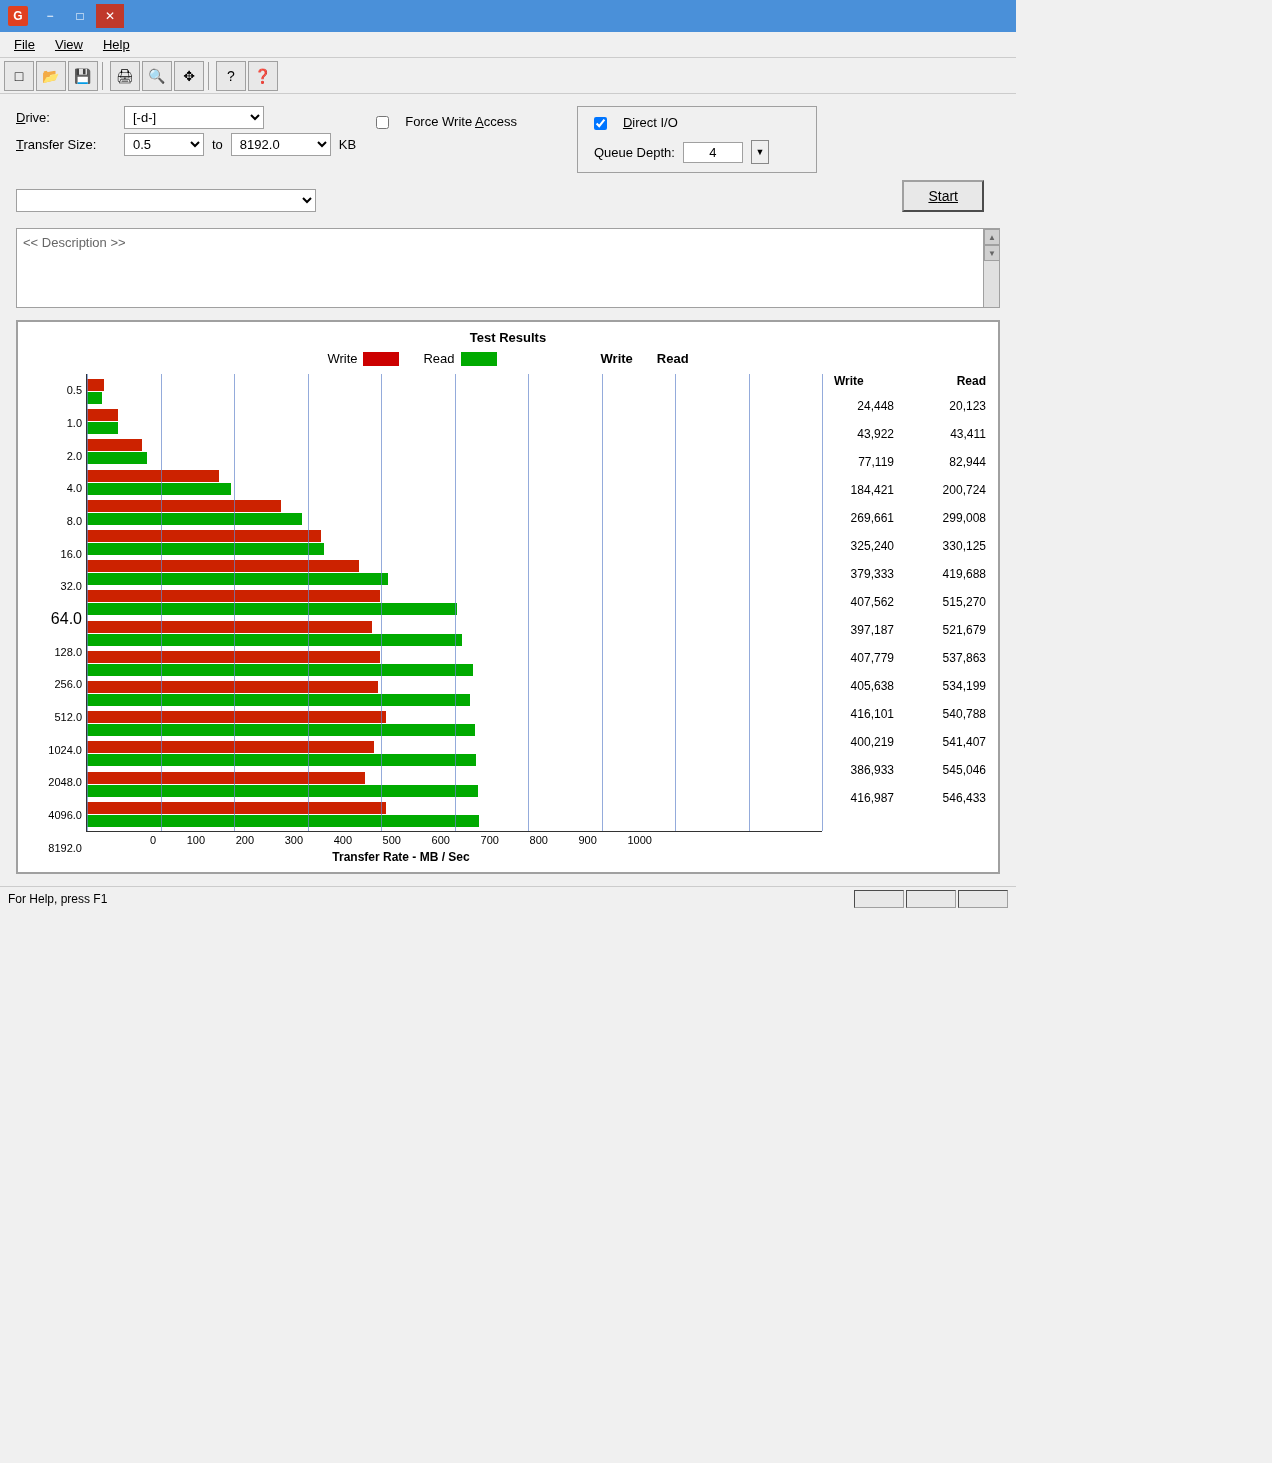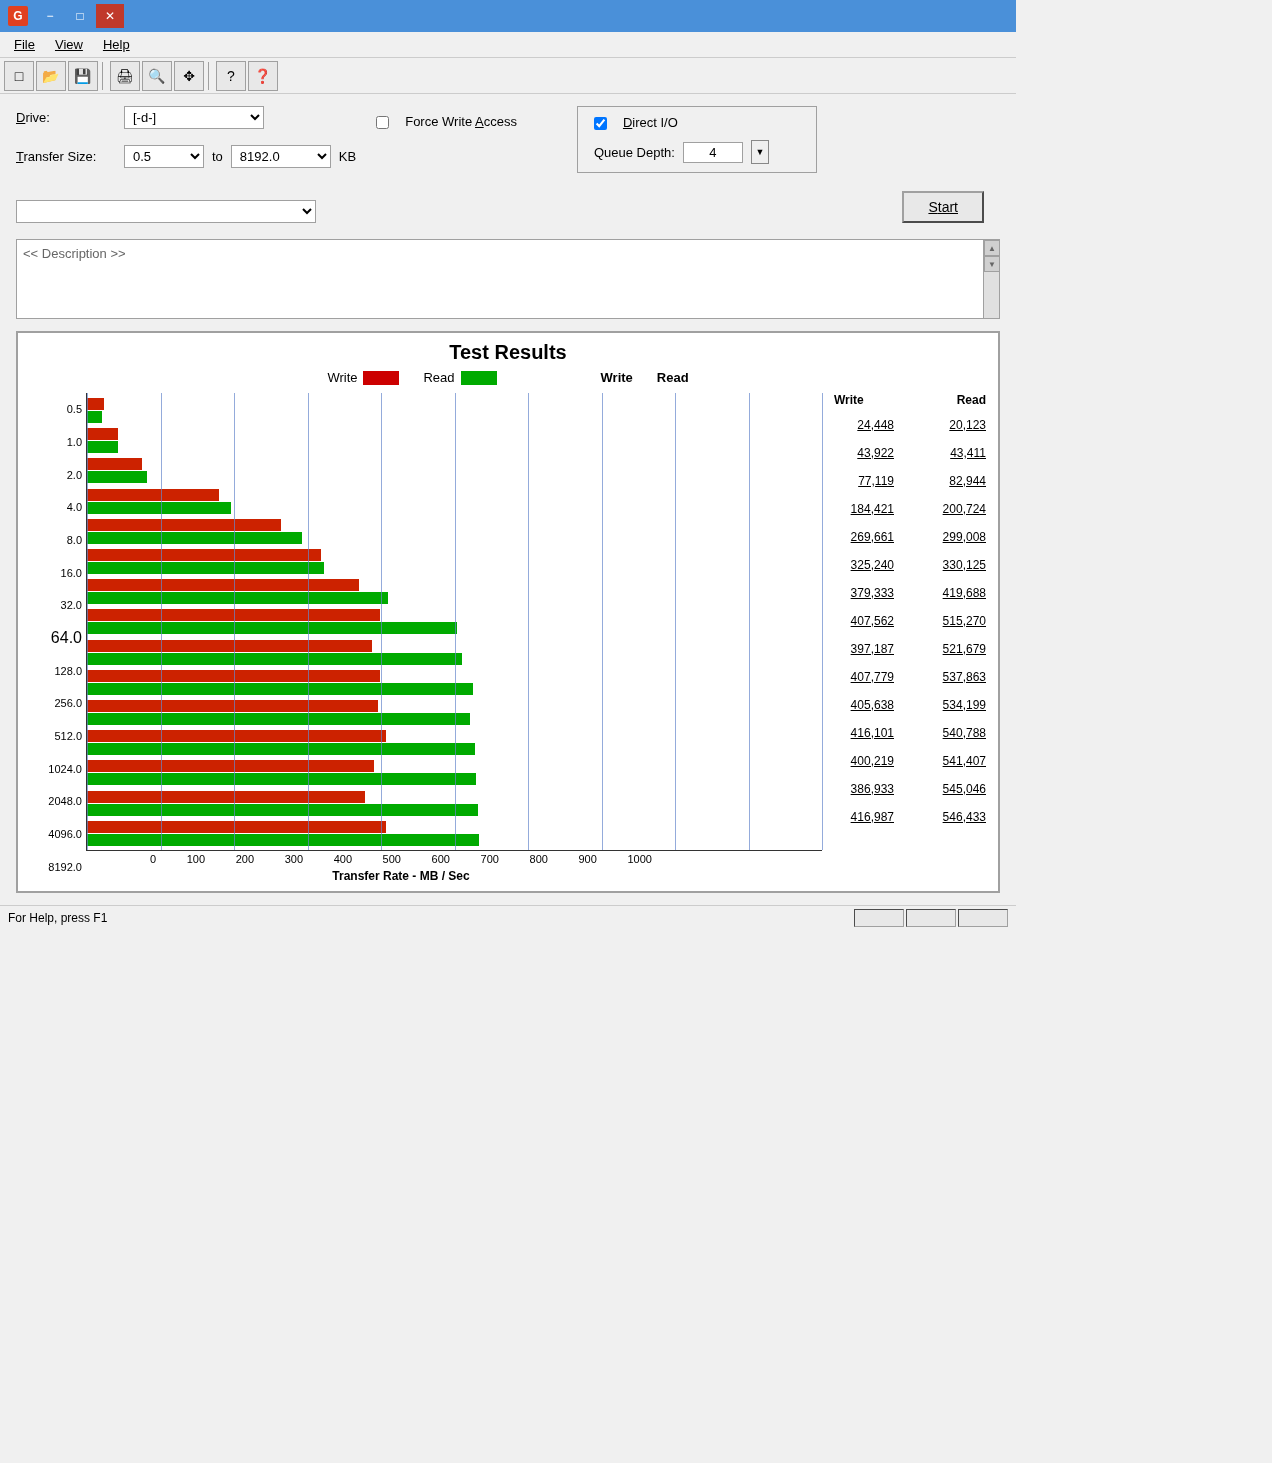--- a/index.html
+++ b/index.html
@@ -82,21 +82,21 @@
     }
 
     .main-content {
       background: #f0f0f0;
       padding: 12px 16px;
     }
 
     .form-row {
       display: flex;
       align-items: center;
-      margin-bottom: 16px;
+      margin-bottom: 4px;
       gap: 8px;
     }
     .form-label {
       font-size: 13px;
       min-width: 100px;
     }
     .form-label span { text-decoration: underline; }
 
     select, input[type="text"] {
       border: 1px solid #a0a0a0;
@@ -168,21 +168,21 @@
     }
 
     .results-section {
       margin-top: 12px;
       border: 2px solid #a0a0a0;
       background: white;
       padding: 8px;
     }
     .results-title {
       text-align: center;
-      font-size: 20px;
+      font-size: 13px;
       font-weight: bold;
       margin-bottom: 6px;
     }
     .legend-row {
       display: flex;
       align-items: center;
       justify-content: center;
       gap: 24px;
       margin-bottom: 8px;
       font-size: 13px;
@@ -248,21 +248,20 @@
       display: flex;
       justify-content: space-between;
       padding: 1px 4px;
       font-size: 12px;
       height: 28px;
       align-items: center;
     }
     .data-val {
       min-width: 60px;
       text-align: right;
-      text-decoration: underline;
     }
 
     .x-axis-labels {
       display: flex;
       justify-content: space-between;
       padding: 2px 0 0 0;
       font-size: 11px;
       margin-left: 64px;
       margin-right: 170px;
     }

